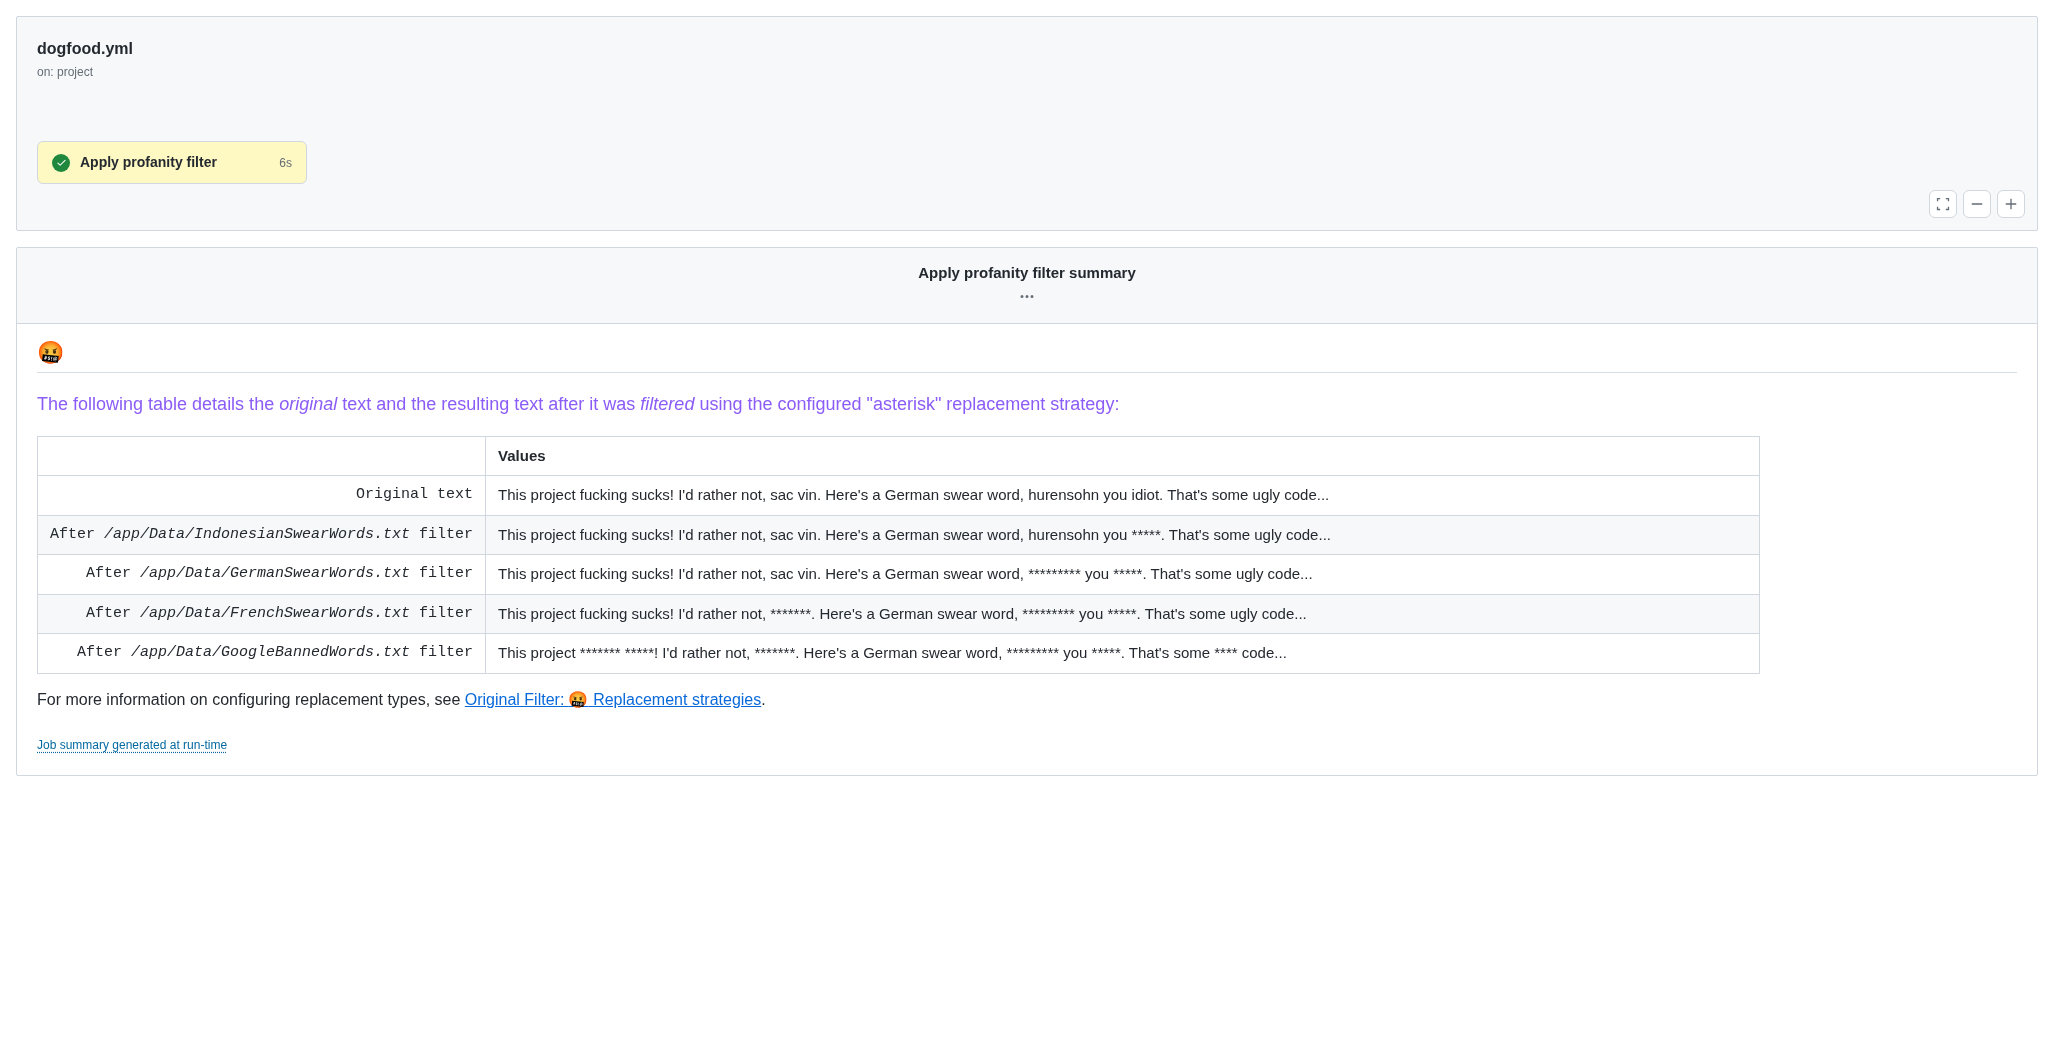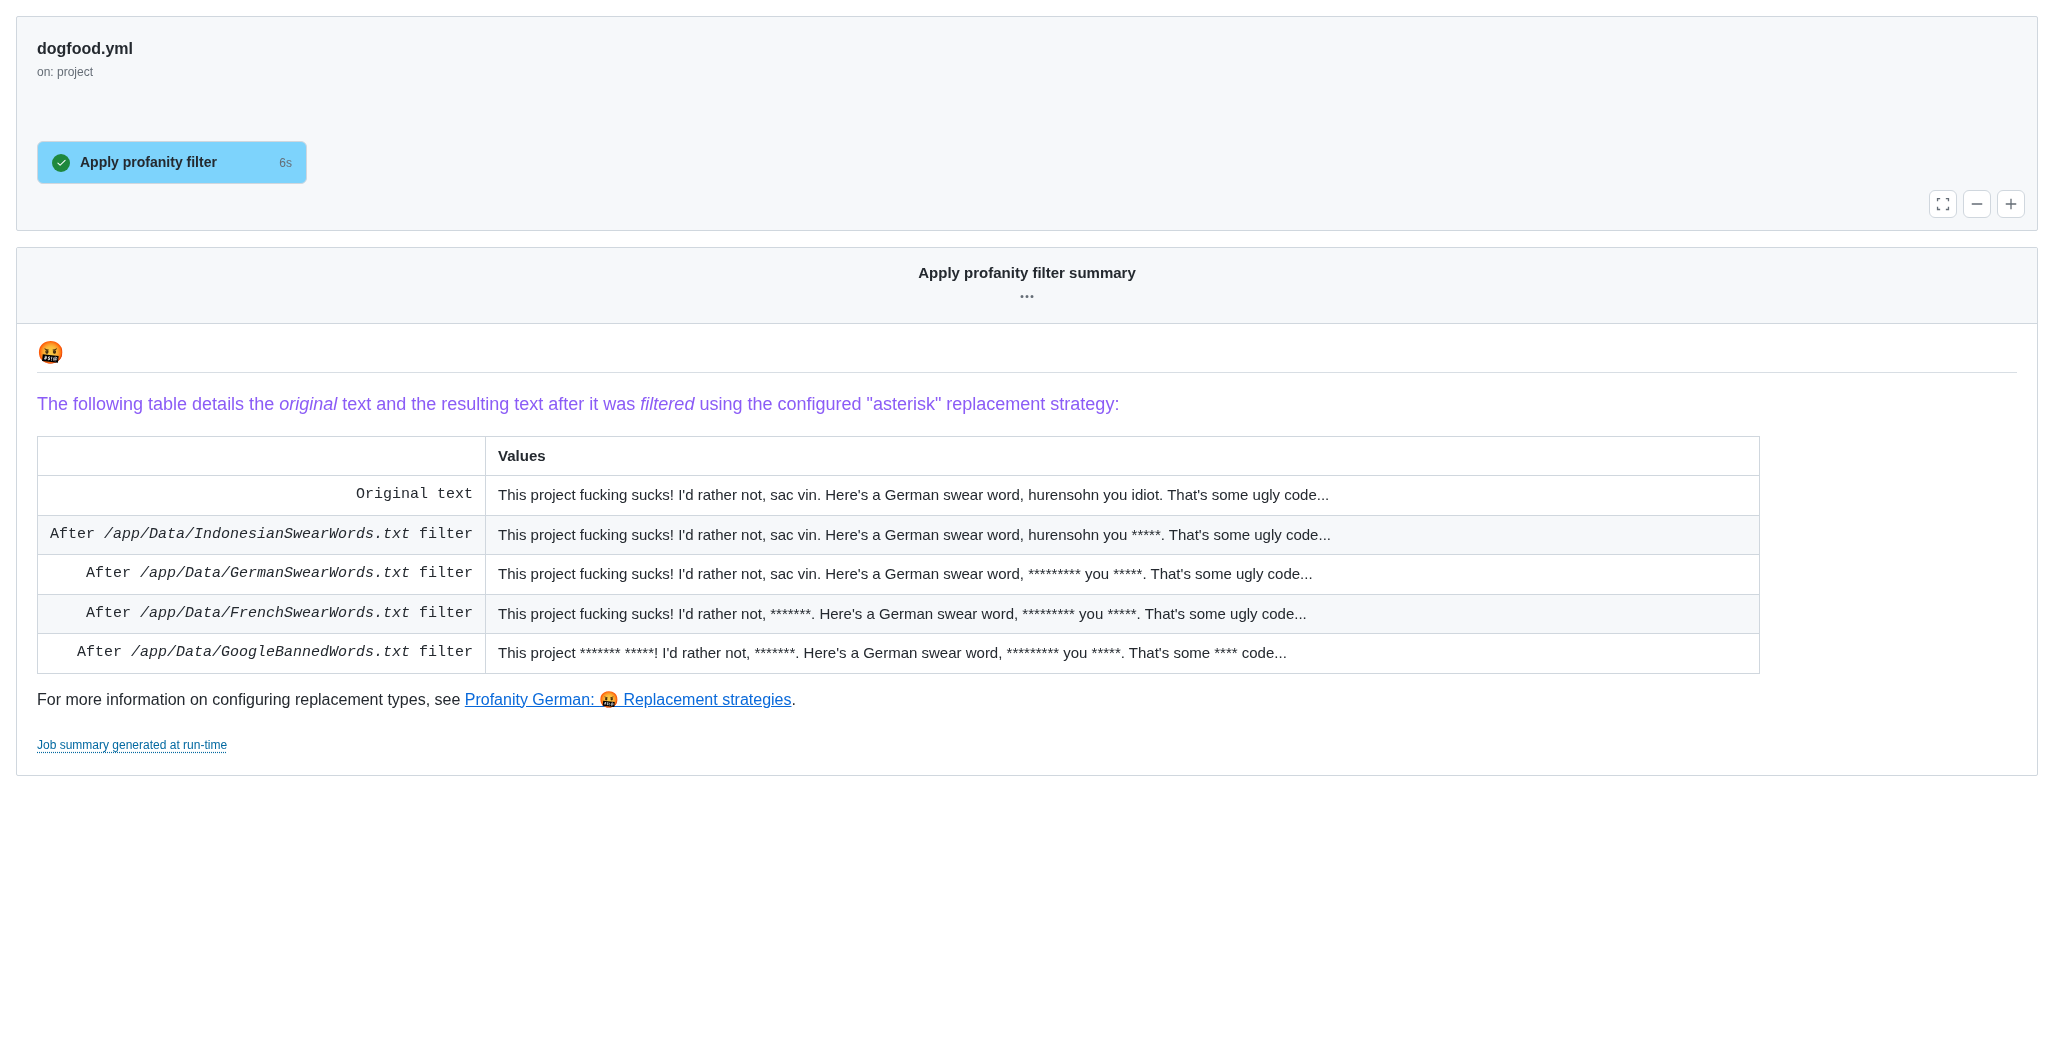--- a/index.html
+++ b/index.html
@@ -29,21 +29,21 @@
     margin-bottom: 2px;
   }
   .workflow-trigger {
     font-size: 12px;
     color: #656d76;
     margin-bottom: 60px;
   }
   .job-card {
     display: inline-flex;
     align-items: center;
-    background: #7dd3fc;
+    background: #fef9c3;
     border: 1px solid #d0d7de;
     border-radius: 6px;
     padding: 10px 14px;
     min-width: 270px;
     justify-content: space-between;
     margin-bottom: 30px;
     cursor: pointer;
   }
   .job-card-left {
     display: flex;
@@ -215,19 +215,19 @@
             <td>This project fucking sucks! I'd rather not, *******. Here's a German swear word, ********* you *****. That's some ugly code...</td>
           </tr>
           <tr>
             <td class="label-cell">After <span class="path">/app/Data/GoogleBannedWords.txt</span> filter</td>
             <td>This project ******* *****! I'd rather not, *******. Here's a German swear word, ********* you *****. That's some **** code...</td>
           </tr>
         </tbody>
     </table>
 
     <p class="more-info">
-      <span>For more information on configuring replacement types, see </span><a href="#"><span>Profanity German: </span><span>🤬</span><span> Replacement strategies</span></a><span>.</span>
+      <span>For more information on configuring replacement types, see </span><a href="#"><span>Original Filter: </span><span>🤬</span><span> Replacement strategies</span></a><span>.</span>
     </p>
 
     <span class="footer-note">Job summary generated at run-time</span>
 
   </div>
 </div>
 
 </body></html>

